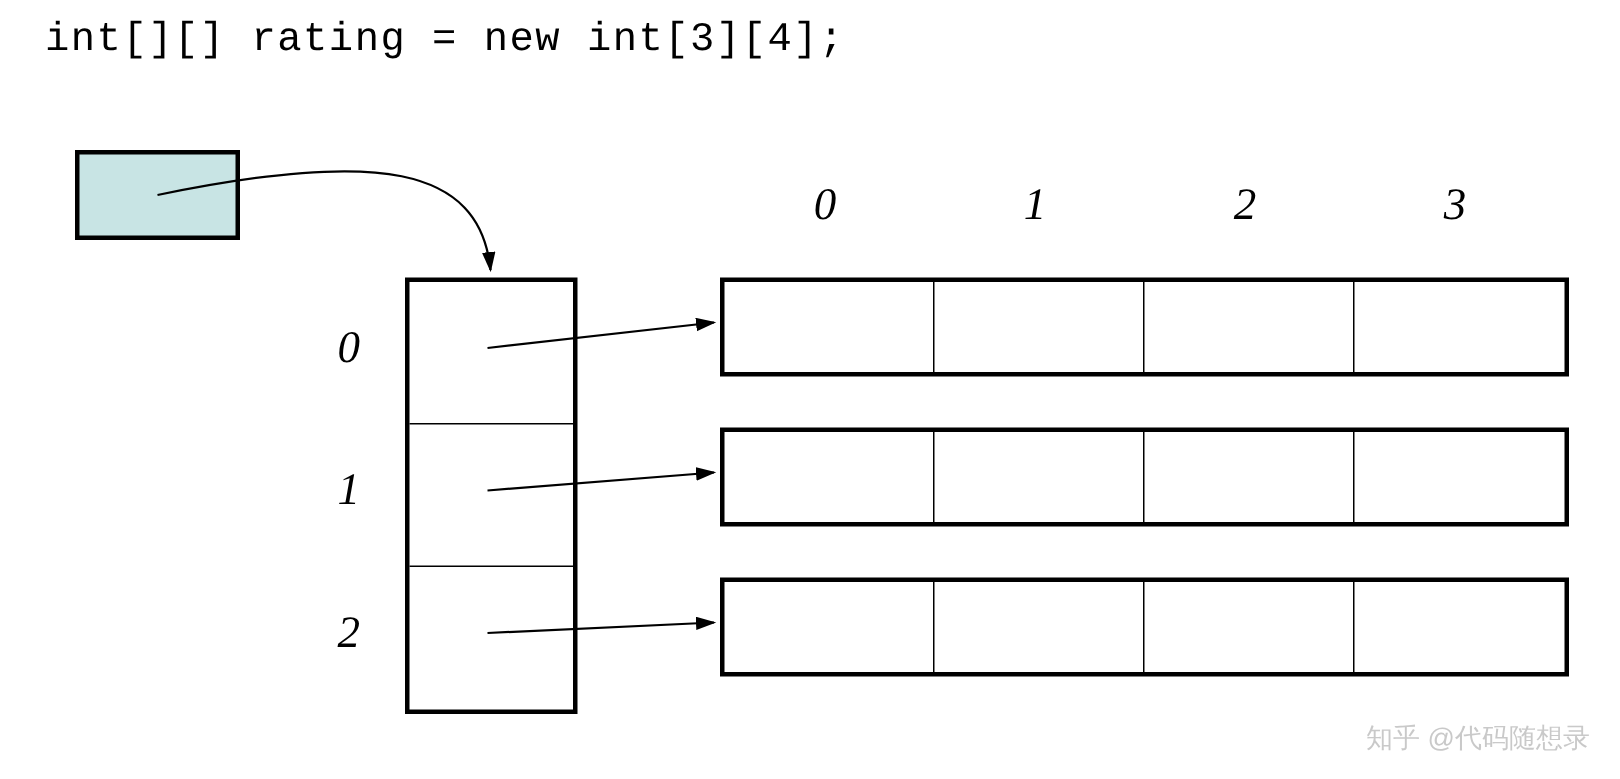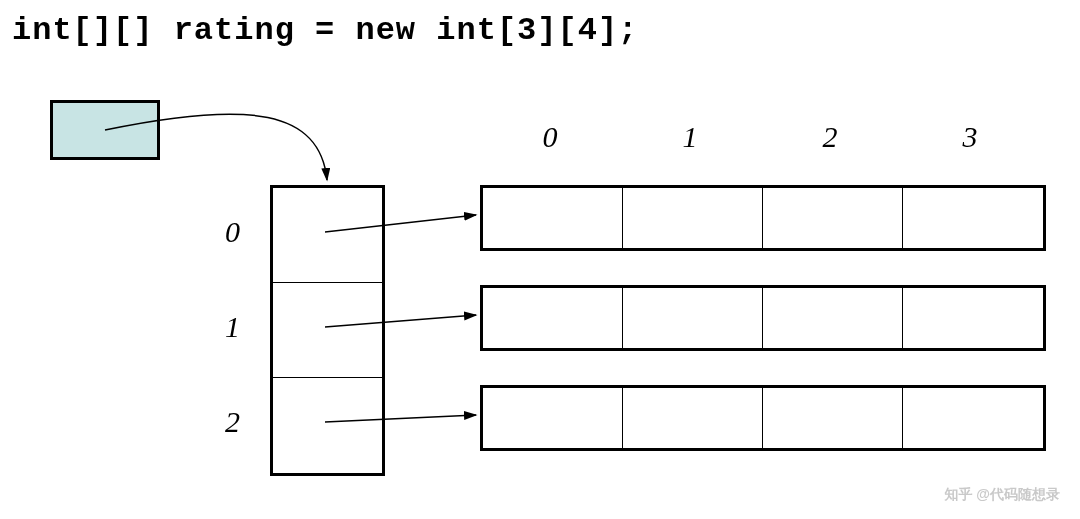--- a/index.html
+++ b/index.html
@@ -6,23 +6,23 @@
     body {
       width: 1080px;
       height: 519px;
       background: #fff;
       font-family: "Courier New", monospace;
       position: relative;
     }
     .code-decl {
       position: absolute;
       top: 12px;
-      left: 12px;
-      font-size: 32px;
-      font-weight: bold;
+      left: 30px;
+      font-size: 27px;
+      font-weight: normal;
       letter-spacing: 1px;
     }
     .ref-box {
       position: absolute;
       top: 100px;
       left: 50px;
       width: 110px;
       height: 60px;
       border: 3px solid #000;
       background: #c8e4e4;
@@ -78,23 +78,23 @@
       position: absolute;
       top: 0; left: 0;
       width: 1080px; height: 519px;
       pointer-events: none;
     }
     .watermark {
       position: absolute;
       right: 20px;
       bottom: 15px;
       font-family: sans-serif;
-      font-size: 14px;
+      font-size: 18px;
       color: rgba(120,120,120,0.4);
-      font-weight: 700;
+      font-weight: 400;
     }
   </style>
 </head>
 <body>
 
 <div class="code-decl">int[][] rating = new int[3][4];</div>
 
 <div class="ref-box"></div>
 
 <div class="outer-array">

